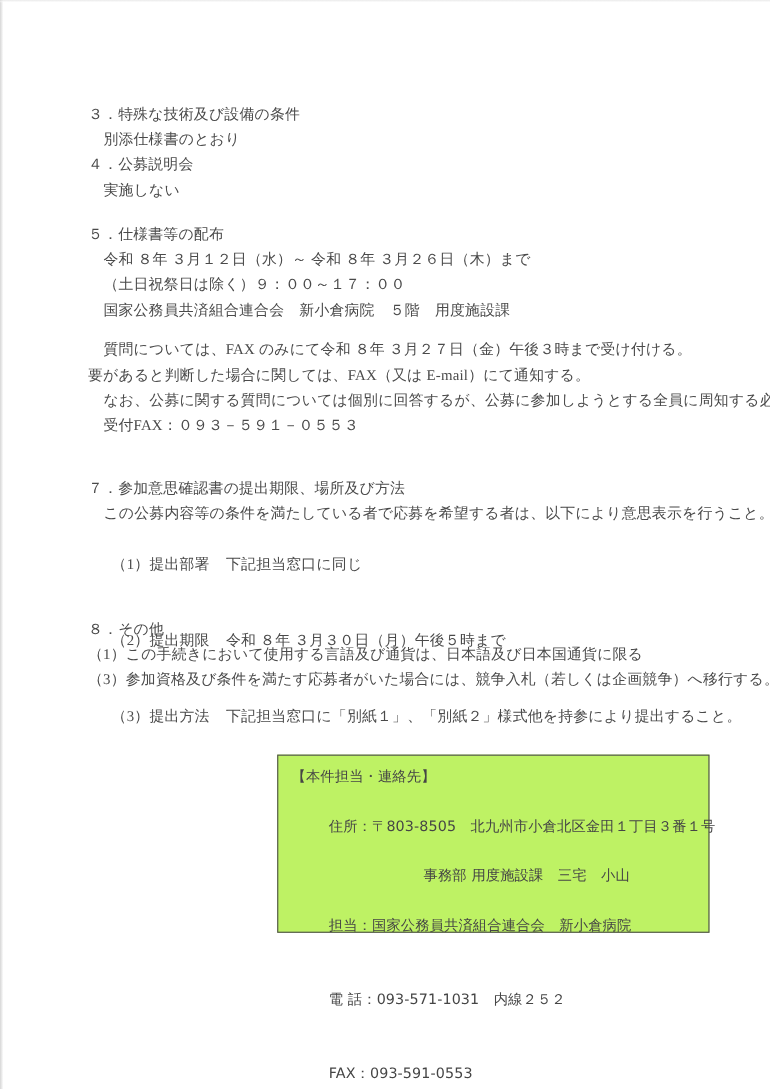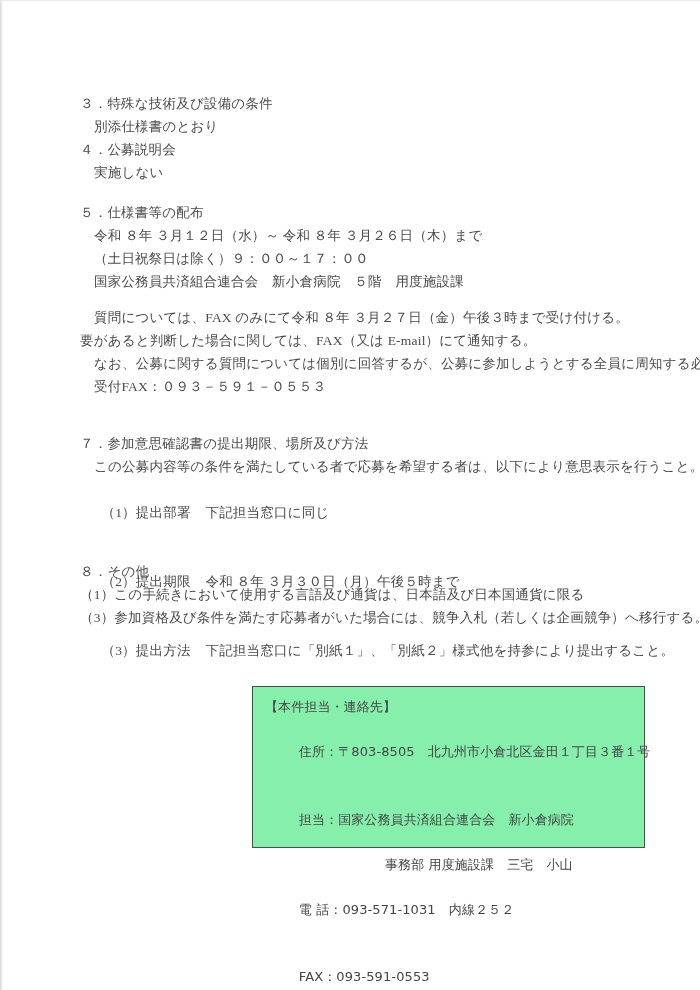--- a/index.html
+++ b/index.html
@@ -82,21 +82,21 @@
 
   
   .contact-box {
     position: absolute;
     left: 252px;
     top: 686px;
     width: 393px;
     height: 162px;
     border: 1.3px solid #4c4c4c;
     box-sizing: border-box;
-    background: #86efac;
+    background: #bef264;
   }
   .contact-inner {
     padding: 9px 0 0 12px;
   }
   .c-line {
     font-family: "DejaVu Sans", "Liberation Sans", sans-serif;
     font-size: 13px;
     line-height: 22.5px;
     color: #454545;
     white-space: pre;
@@ -169,25 +169,25 @@
   </div>
 
   <div class="contact-box">
     <div class="contact-inner">
       <div class="c-line">【本件担当・連絡先】</div>
 
       <div class="c-line">
         <span>住所：</span><span>〒803-8505　北九州市小倉北区金田１丁目３番１号</span>
       </div>
 
+      <div class="c-line indent-dept">事務部 用度施設課　三宅　小山</div>
+
       <div class="c-line">
         <span>担当：</span><span>国家公務員共済組合連合会　新小倉病院</span>
       </div>
-
-      <div class="c-line indent-dept">事務部 用度施設課　三宅　小山</div>
 
       <div class="c-line">
         <span>電 話：</span><span>093-571-1031　内線２５２</span>
       </div>
 
       <div class="c-line">
         <span>FAX：</span><span>093-591-0553</span>
       </div>
 
     </div>

